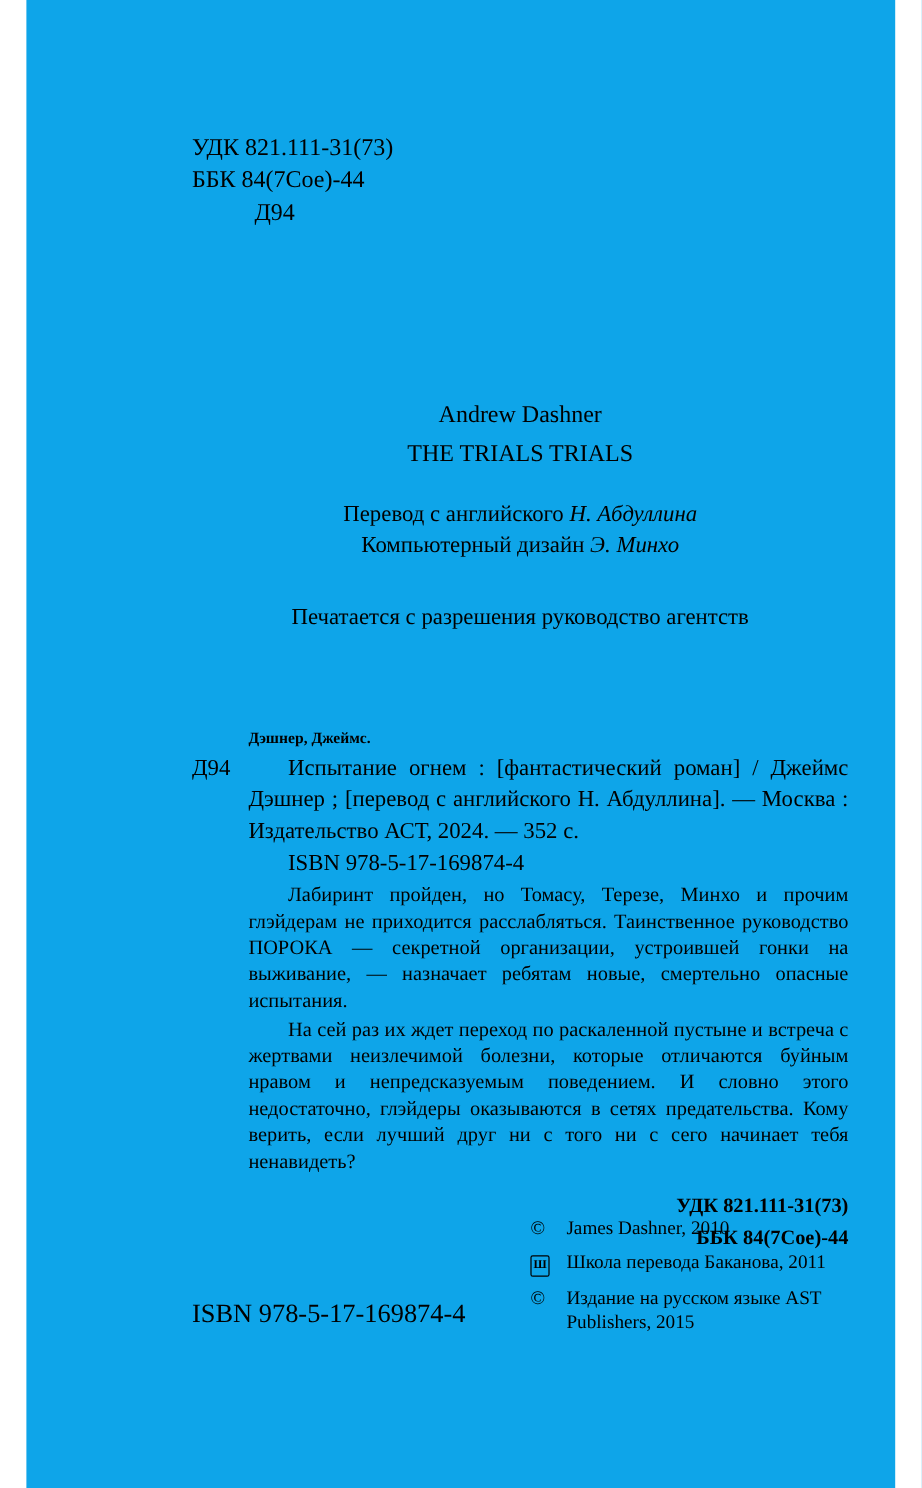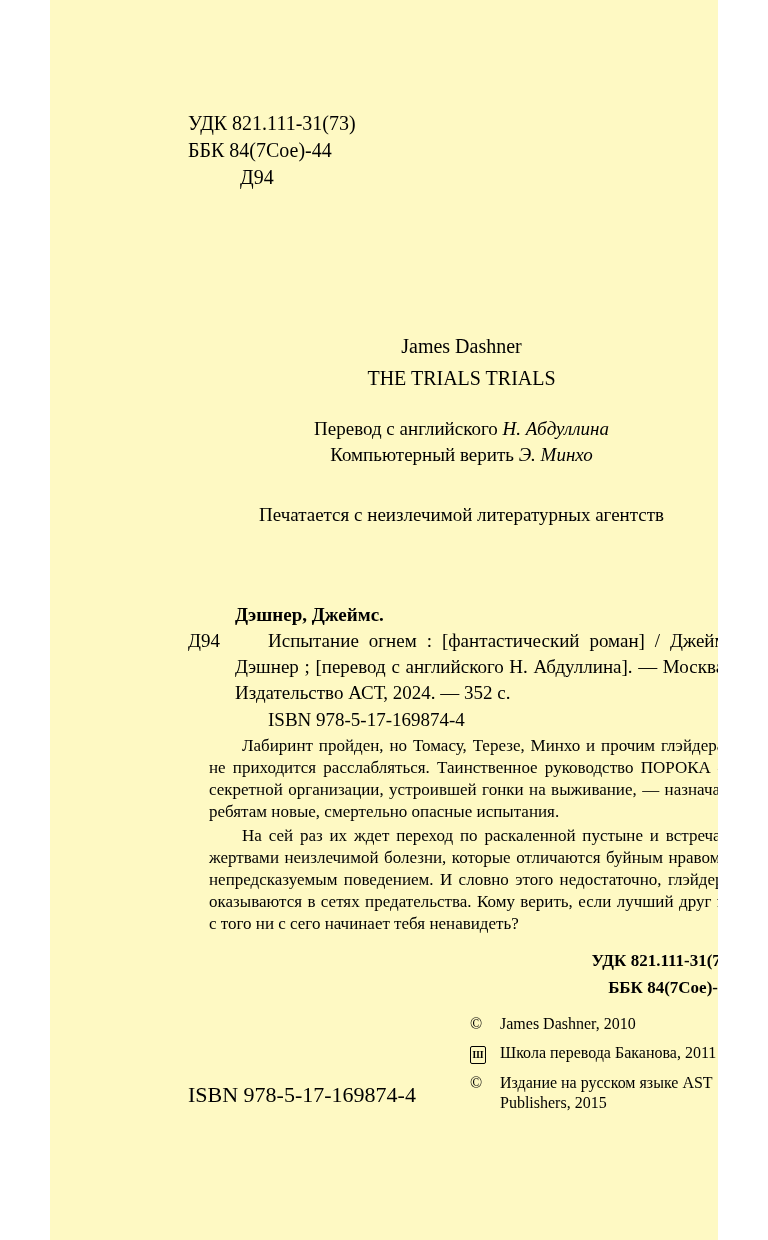--- a/index.html
+++ b/index.html
@@ -1,53 +1,53 @@
 <!DOCTYPE html>
 <html><head>
 <meta charset="utf-8">
 <style>
   * { margin:0; padding:0; box-sizing:border-box; }
   html,body { background:#ffffff; }
   .page {
     position:relative;
-    width:668px; height:1240px;
+    width:724px; height:1240px;
     margin:0 auto;
-    background:#fef9c3;
+    background:#0ea5e9;
     color:#000000;
     font-family:"Liberation Serif", serif;
     overflow:hidden;
   }
   
   .top-codes { position:absolute; top:110px; left:138px; font-size:20px; line-height:27px; }
   .top-codes .d-index { padding-left:52px; }
 
   
   .center-col { position:absolute; left:138px; width:547px; text-align:center; }
   .author-title { top:330px; font-size:20px; line-height:32px; }
   .translation { top:416px; font-size:19px; line-height:26px; }
   .translation .it { font-style:italic; }
   .agency { top:502px; font-size:19px; line-height:26px; }
 
   
   .catalog { position:absolute; top:602px; left:138px; width:547px; }
-  .cat-heading { margin-left:47px; font-weight:bold; font-size:19px; line-height:26px; }
+  .cat-heading { margin-left:47px; font-weight:bold; font-size:13px; line-height:26px; }
   .cat-desc {
     position:relative;
     margin-left:47px;
     font-size:19px; line-height:26px;
     text-align:justify;
     text-indent:33px;
   }
   .cat-desc .hang-index {
     position:absolute; left:-47px; top:0;
     text-indent:0; font-size:19px;
   }
   .cat-isbn { margin-left:80px; font-size:19px; line-height:27px; }
   .annotation {
-    margin-left:21px; margin-top:2px;
+    margin-left:47px; margin-top:2px;
     font-size:17px; line-height:22px;
     text-align:justify; text-indent:33px;
   }
   .codes-right {
     margin-top:12px;
     text-align:right;
     font-weight:bold;
     font-size:17px; line-height:27px;
   }
 
@@ -74,31 +74,31 @@
 
 <div class="page">
 
   <div class="top-codes">
     <div>УДК 821.111-31(73)</div>
     <div>ББК 84(7Сое)-44</div>
     <div class="d-index">Д94</div>
   </div>
 
   <div class="center-col author-title">
-    <div>James Dashner</div>
+    <div>Andrew Dashner</div>
     <div>THE TRIALS TRIALS</div>
   </div>
 
   <div class="center-col translation">
     <div><span>Перевод с английского </span><span class="it">Н. Абдуллина</span></div>
-    <div><span>Компьютерный верить </span><span class="it">Э. Минхо</span></div>
+    <div><span>Компьютерный дизайн </span><span class="it">Э. Минхо</span></div>
   </div>
 
   <div class="center-col agency">
-    <div>Печатается с неизлечимой литературных агентств</div>
+    <div>Печатается с разрешения руководство агентств</div>
   </div>
 
   <div class="catalog">
     <div class="cat-heading">Дэшнер, Джеймс.</div>
     <div class="cat-desc">
       <span class="hang-index">Д94</span>
       <span>Испытание огнем : [фантастический роман] / Джеймс Дэшнер ; [перевод с английского Н. Абдуллина]. — Москва : Издательство АСТ, 2024. — 352 с.</span>
     </div>
     <div class="cat-isbn">ISBN 978-5-17-169874-4</div>
     <div class="annotation">Лабиринт пройден, но Томасу, Терезе, Минхо и прочим глэйдерам не приходится расслабляться. Таинственное руководство ПОРОКА — секретной организации, устроившей гонки на выживание, — назначает ребятам новые, смертельно опасные испытания.</div>

